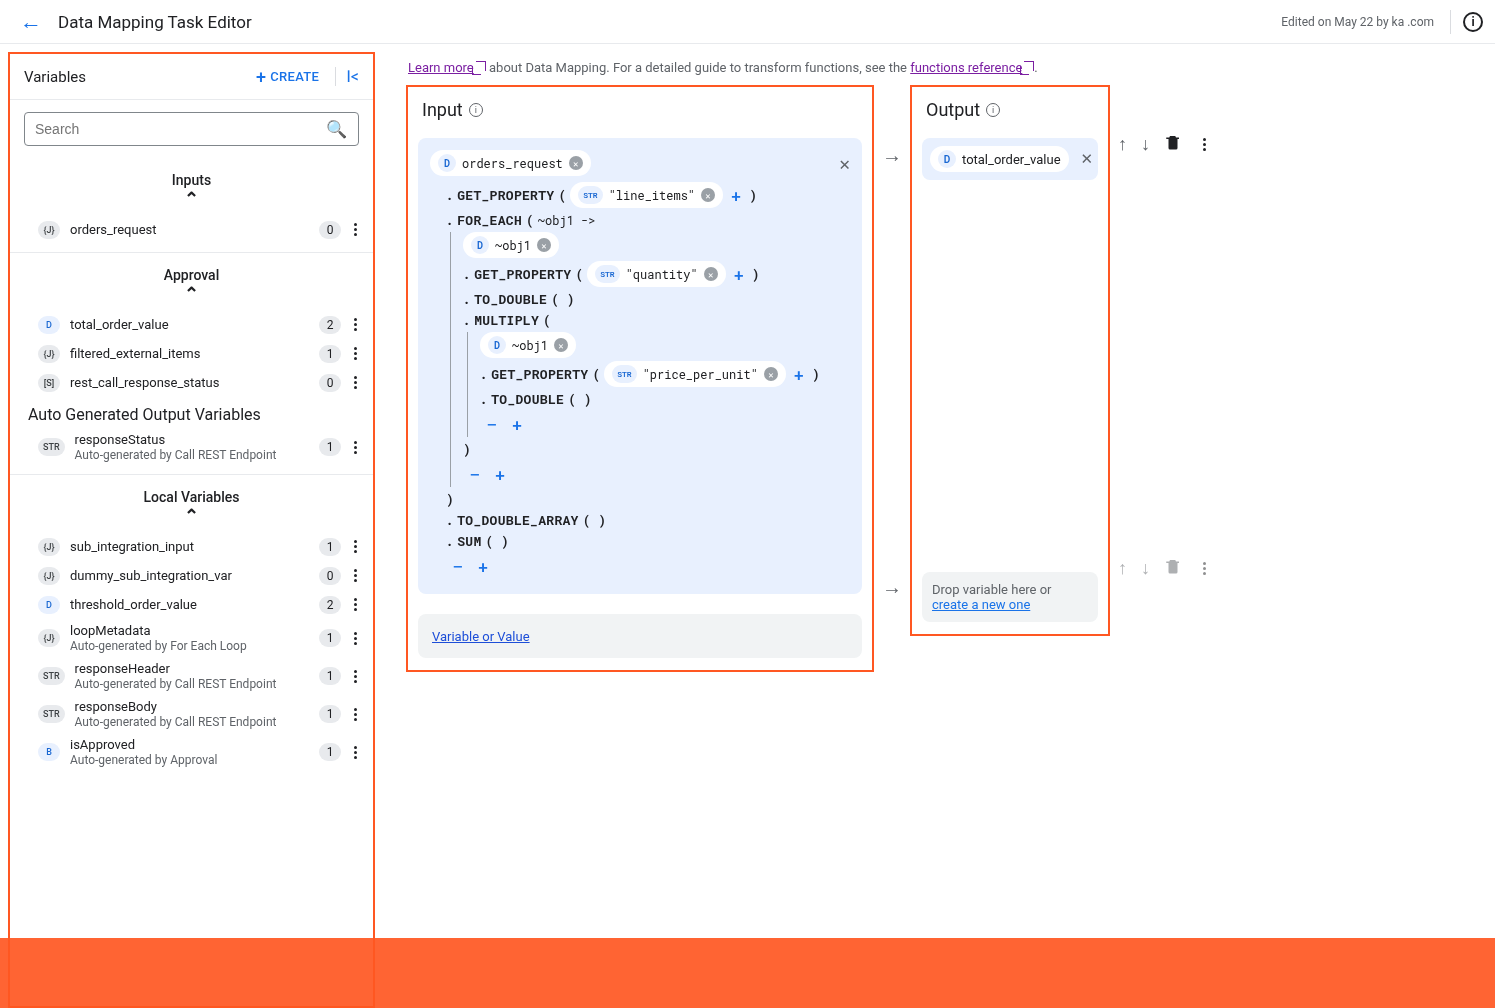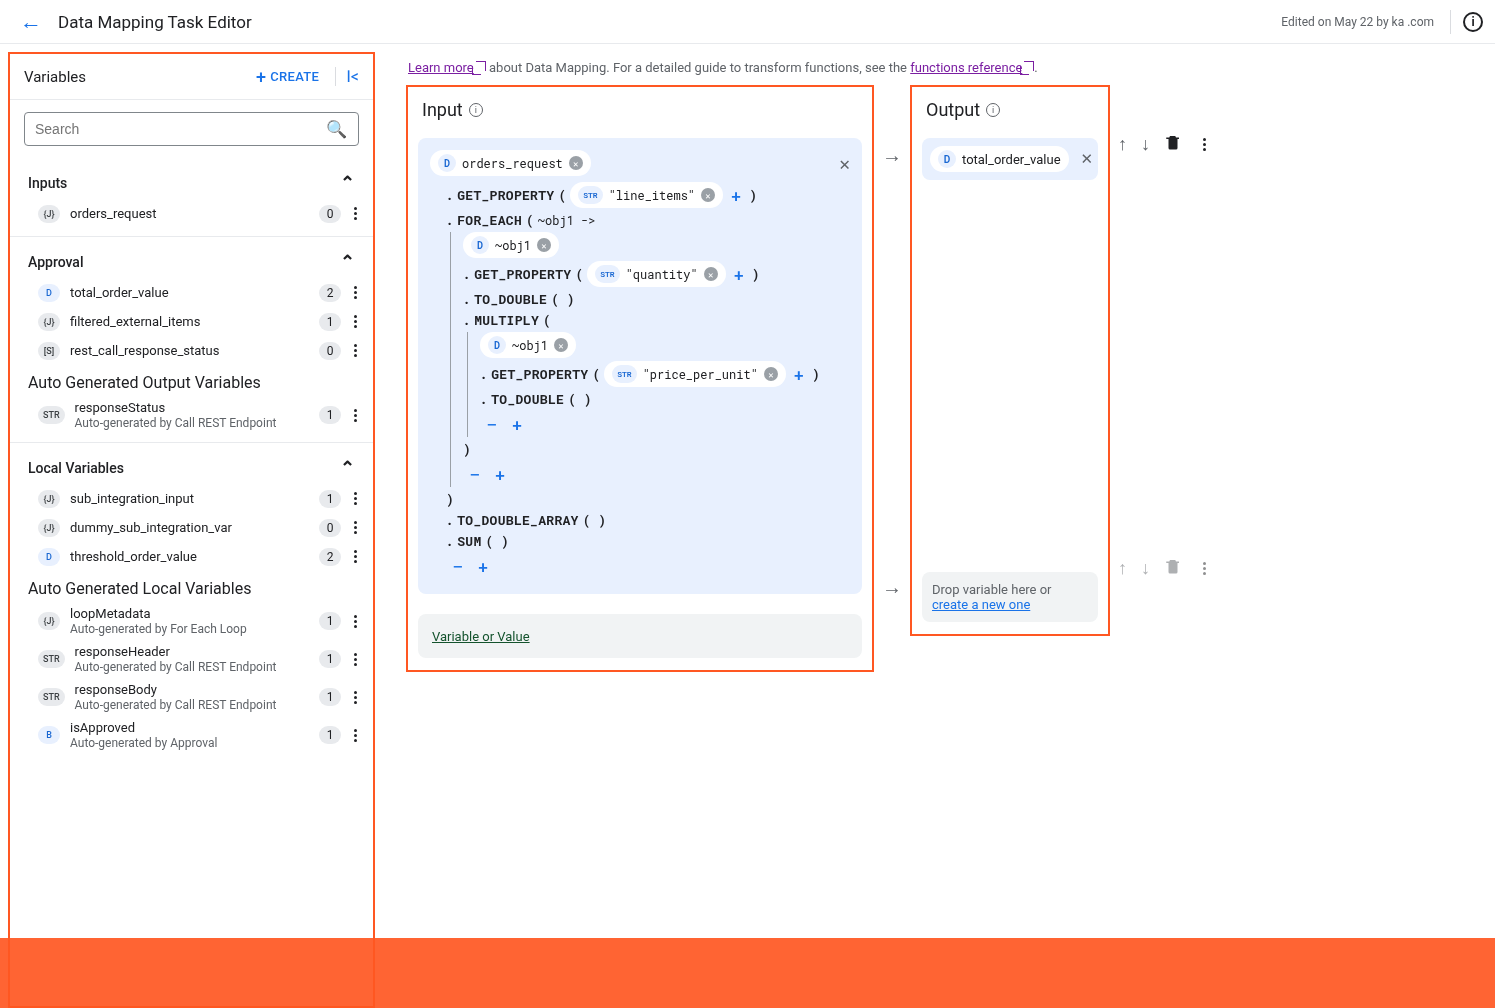--- a/index.html
+++ b/index.html
@@ -20,21 +20,21 @@
 .sidebar-title { font-size: 15px; font-weight: 400; flex: 1; }
 .create-btn { color: #1a73e8; font-size: 13px; font-weight: 500; display: flex; align-items: center; cursor: pointer; letter-spacing: 0.3px; }
 .create-btn .plus { font-size: 18px; margin-right: 4px; }
 .collapse-panel { color: #1a73e8; font-size: 16px; margin-left: 16px; padding-left: 10px; border-left: 1px solid #dadce0; cursor: pointer; }
 .search-wrap { padding: 12px 14px; }
 .search-box { display: flex; align-items: center; border: 1px solid #80868b; border-radius: 4px; padding: 6px 10px; }
 .search-box input { border: none; outline: none; flex: 1; font-size: 14px; background: transparent; }
 .search-icon { color: #5f6368; font-size: 17px; }
 
 .var-section { border-bottom: 1px solid #e8eaed; padding: 8px 0; }
-.var-section-header { display: flex; align-items: center; padding: 6px 18px; cursor: pointer; }
+.var-section-header { display: flex; align-items: center; padding: 6px 18px; cursor: pointer; flex-direction: column; }
 .var-section-title { font-size: 14px; font-weight: 500; flex: 1; }
 .chevron { font-size: 18px; font-weight: bold; }
 .var-subtitle { font-size: 16px; font-weight: 400; padding: 8px 18px 4px; }
 .var-row { display: flex; align-items: center; padding: 4px 10px 4px 28px; }
 .type-chip { min-width: 22px; height: 18px; border-radius: 9px; background: #e8eaed; font-size: 9px; font-weight: 500; display: flex; align-items: center; justify-content: center; margin-right: 10px; padding: 0 5px; color: #3c4043; }
 .type-chip.d { background: #e8f0fe; color: #1967d2; }
 .var-name { flex: 1; font-size: 13px; }
 .var-sub { font-size: 12px; color: #5f6368; margin-top: 1px; }
 .var-name-col { flex: 1; display: flex; flex-direction: column; }
 .count-pill { background: #e8eaed; border-radius: 10px; min-width: 22px; height: 18px; display: flex; align-items: center; justify-content: center; font-size: 12px; margin-right: 6px; padding: 0 6px; }
@@ -66,21 +66,21 @@
 .chain { margin-left: 16px; margin-top: 6px; }
 .fn-line { margin: 3px 0; display: flex; align-items: center; gap: 4px; flex-wrap: wrap; }
 .dot { color: #202124; font-weight: bold; }
 .fn-name { font-weight: bold; font-size: 13px; letter-spacing: 0.3px; }
 .paren { font-weight: bold; font-size: 13px; }
 .plus-btn { color: #1a73e8; font-size: 17px; font-weight: 500; cursor: pointer; padding: 0 4px; }
 .minus-btn { color: #1a73e8; font-size: 20px; font-weight: 400; cursor: pointer; padding: 0 6px; }
 .indent-bar { border-left: 1px solid #9aa0a6; padding-left: 12px; margin-left: 4px; margin-top: 2px; }
 .tilde-var { font-size: 12px; }
 .drop-link { color: #1a73e8; text-decoration: underline; cursor: pointer; }
-.var-or-value { color: #14532d; text-decoration: underline; font-family: "Google Sans", Roboto, Arial, sans-serif; font-size: 13px; margin-top: 24px; }
+.var-or-value { color: #1d4ed8; text-decoration: underline; font-family: "Google Sans", Roboto, Arial, sans-serif; font-size: 13px; margin-top: 24px; }
 .right-arrow { font-size: 20px; color: #5f6368; }
 
 .action-row { display: flex; align-items: center; gap: 14px; color: #5f6368; }
 .ab { font-size: 18px; cursor: pointer; }
 
 .output-chip-row { display: flex; align-items: center; background: #e8f0fe; border-radius: 8px; padding: 8px; gap: 6px; }
 .output-drop { background: #f1f3f4; border-radius: 8px; padding: 10px; font-size: 13px; color: #5f6368; margin-top: 0; }
 .out-stack > div:first-child { margin-bottom: 392px; }
 
 .footer-orange { position: fixed; left: 0; right: 0; bottom: 0; height: 70px; background: #ff5722; opacity: 0.92; }
@@ -214,21 +214,20 @@
       <div class="var-row">
         <span class="type-chip d">D</span>
         <span class="var-name">threshold_order_value</span>
         <span class="count-pill">2</span>
         <span class="kebab">
             <span></span>
             <span></span>
             <span></span>
           </span>
       </div>
-      <div class="var-subtitle">Auto Generated Local Variables</div>
       <div class="var-row">
         <span class="type-chip">{J}</span>
         <div class="var-name-col">
           <span class="var-name">loopMetadata</span>
           <span class="var-sub">Auto-generated by For Each Loop</span>
         </div>
         <span class="count-pill">1</span>
         <span class="kebab">
             <span></span>
             <span></span>

